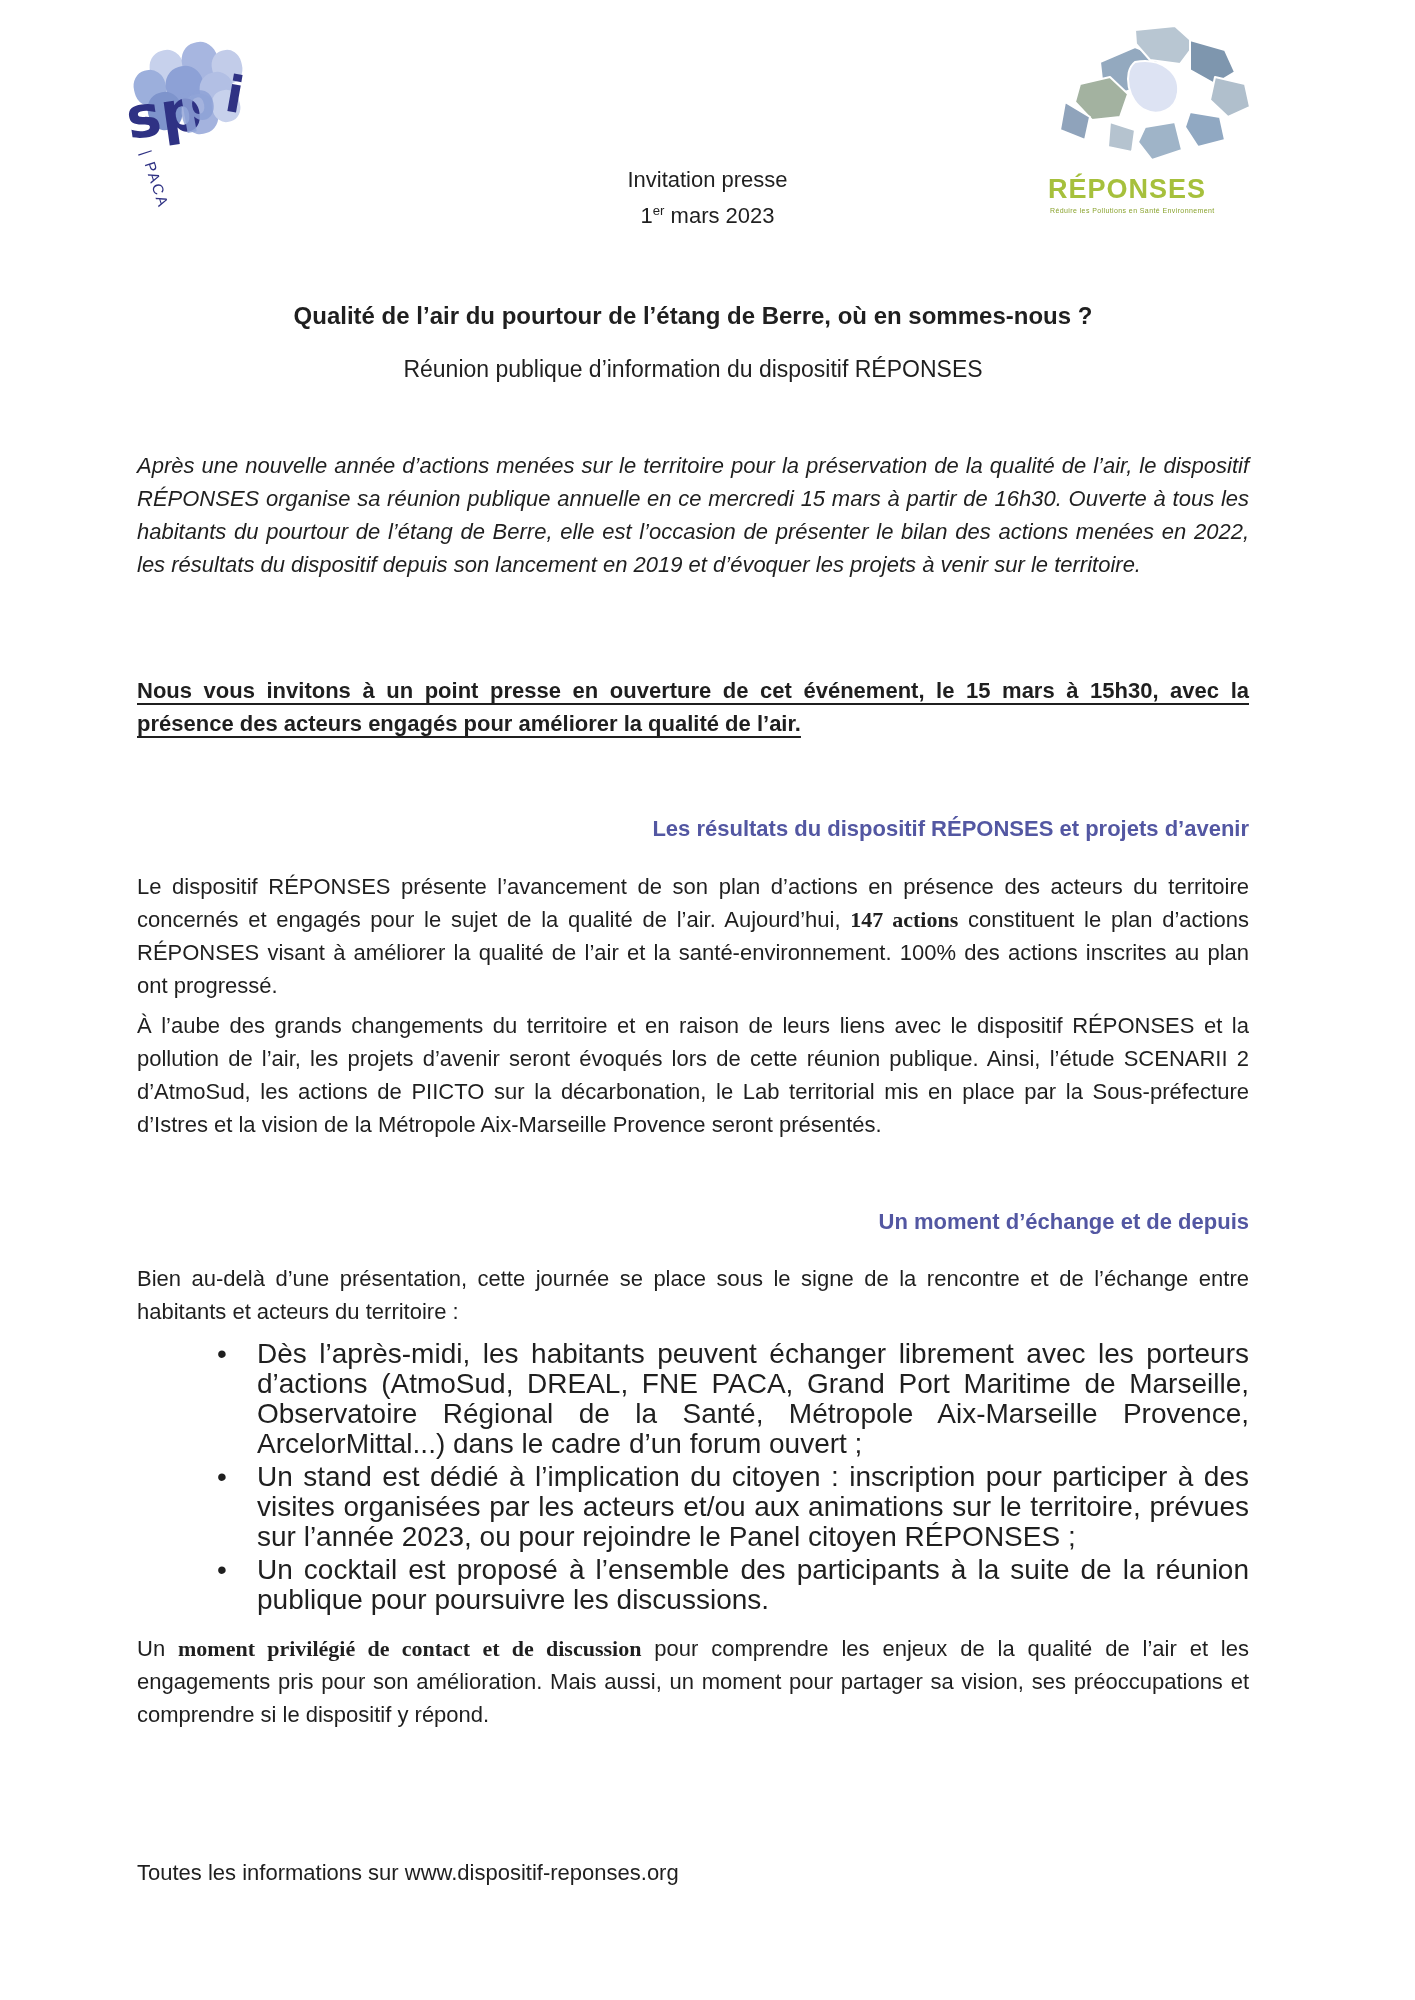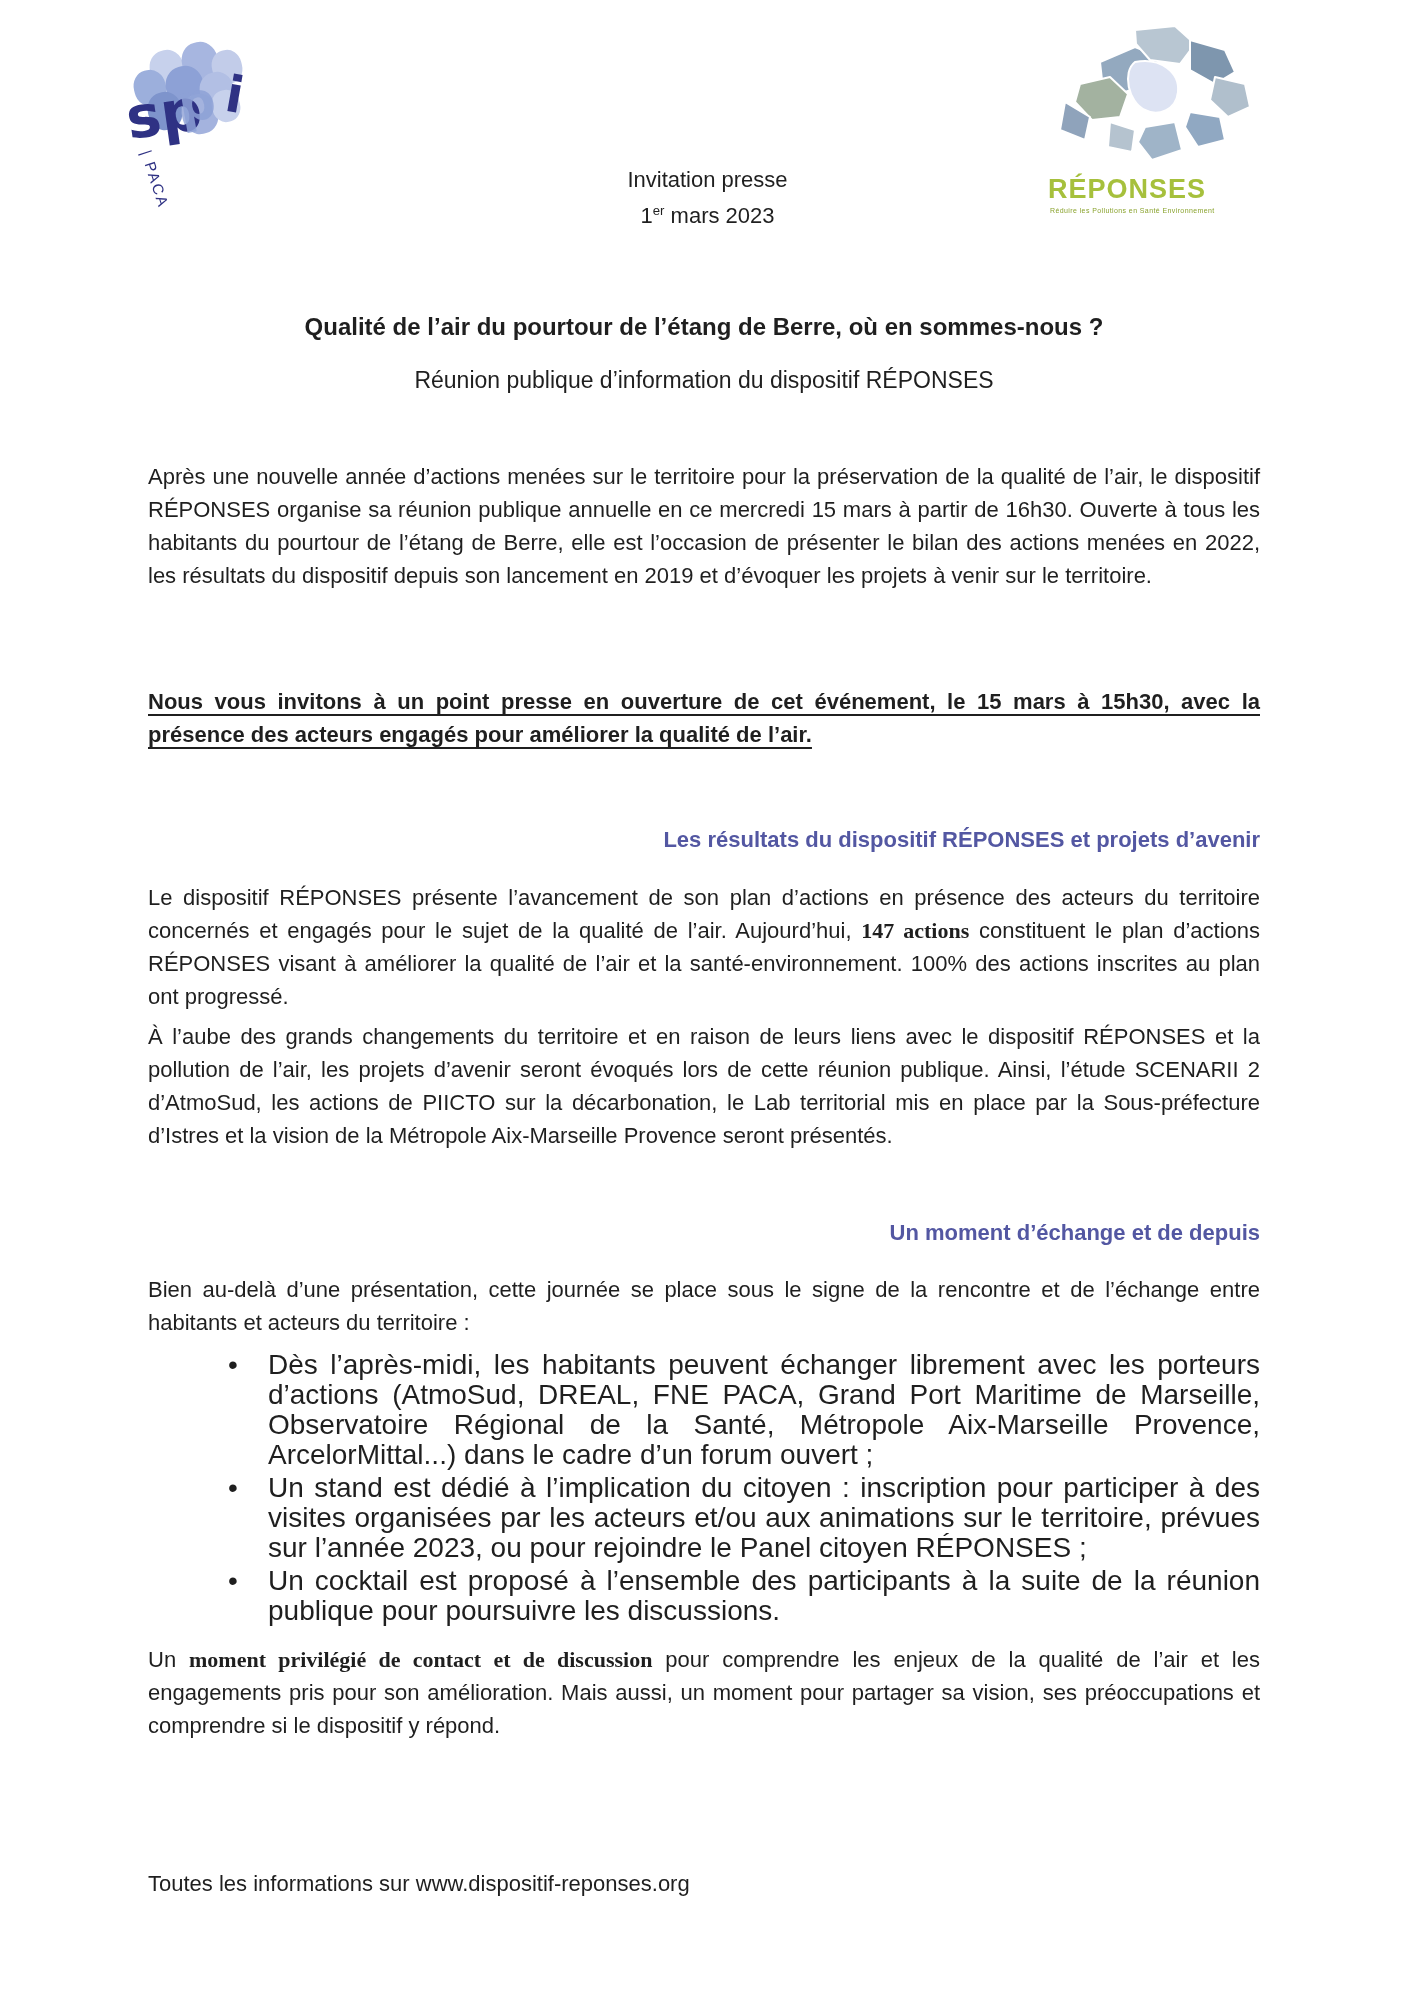--- a/index.html
+++ b/index.html
@@ -2,21 +2,21 @@
 <html lang="fr"><head>
 <meta charset="utf-8">
 <style>
   html,body { margin:0; padding:0; background:#e8e8e8; }
   .page {
     position:relative; width:1415px; height:2000px; margin:0 auto;
     background:#ffffff; overflow:hidden;
     font-family:"Liberation Sans", sans-serif; color:#1f1f1f;
     -webkit-hyphens:auto; hyphens:auto;
   }
-  .block { position:absolute; left:133px; width:1112px; margin:15px; }
+  .block { position:absolute; left:133px; width:1112px; margin:4px; }
   .body-text { font-size:22px; line-height:33px; text-align:justify; }
 
   
   .header-center { position:absolute; top:164px; left:0; width:100%;
     text-align:center; font-size:22px; line-height:31px; color:#1f1f1f; }
   .header-center sup { font-size:0.6em; }
 
   
   .sppi-logo { position:absolute; left:120px; top:36px; width:150px; height:190px; }
   .sppi-blobs div { position:absolute; border-radius:46%; transform:rotate(-14deg); }
@@ -41,21 +41,21 @@
   
   .reponses-logo { position:absolute; left:1040px; top:22px; width:240px; height:195px; text-align:left; }
   .reponses-brand { position:absolute; left:8px; top:152px; font-weight:bold; font-size:27px;
     letter-spacing:1px; color:#a6c03c; font-family:"Liberation Sans", sans-serif; }
   .reponses-tagline { position:absolute; left:10px; top:185px; font-size:7px; color:#8aa32e;
     letter-spacing:0.4px; white-space:nowrap; }
 
   
   .doc-title    { top:298px;  text-align:center; font-weight:bold; font-size:24px; }
   .doc-subtitle { top:352px;  text-align:center; font-size:23px; }
-  .intro        { top:445px;  }
+  .intro        { top:445px;  font-style:italic; }
   .invitation   { top:670px;  font-weight:bold;
                   text-decoration:underline; text-decoration-thickness:2px; text-underline-offset:5px; }
   .section-heading { font-weight:bold; font-size:22px; color:#5357a2; text-align:right; }
   .h-results    { top:812px; }
   .p-results-1  { top:866px; }
   .p-results-2  { top:1005px; }
   .h-exchange   { top:1205px; }
   .p-exchange   { top:1258px; }
   .bullet-list  { top:1335px; list-style:none; padding:0; }
   .bullet-list li { position:relative; padding-left:120px; font-size:28px; line-height:30px;

